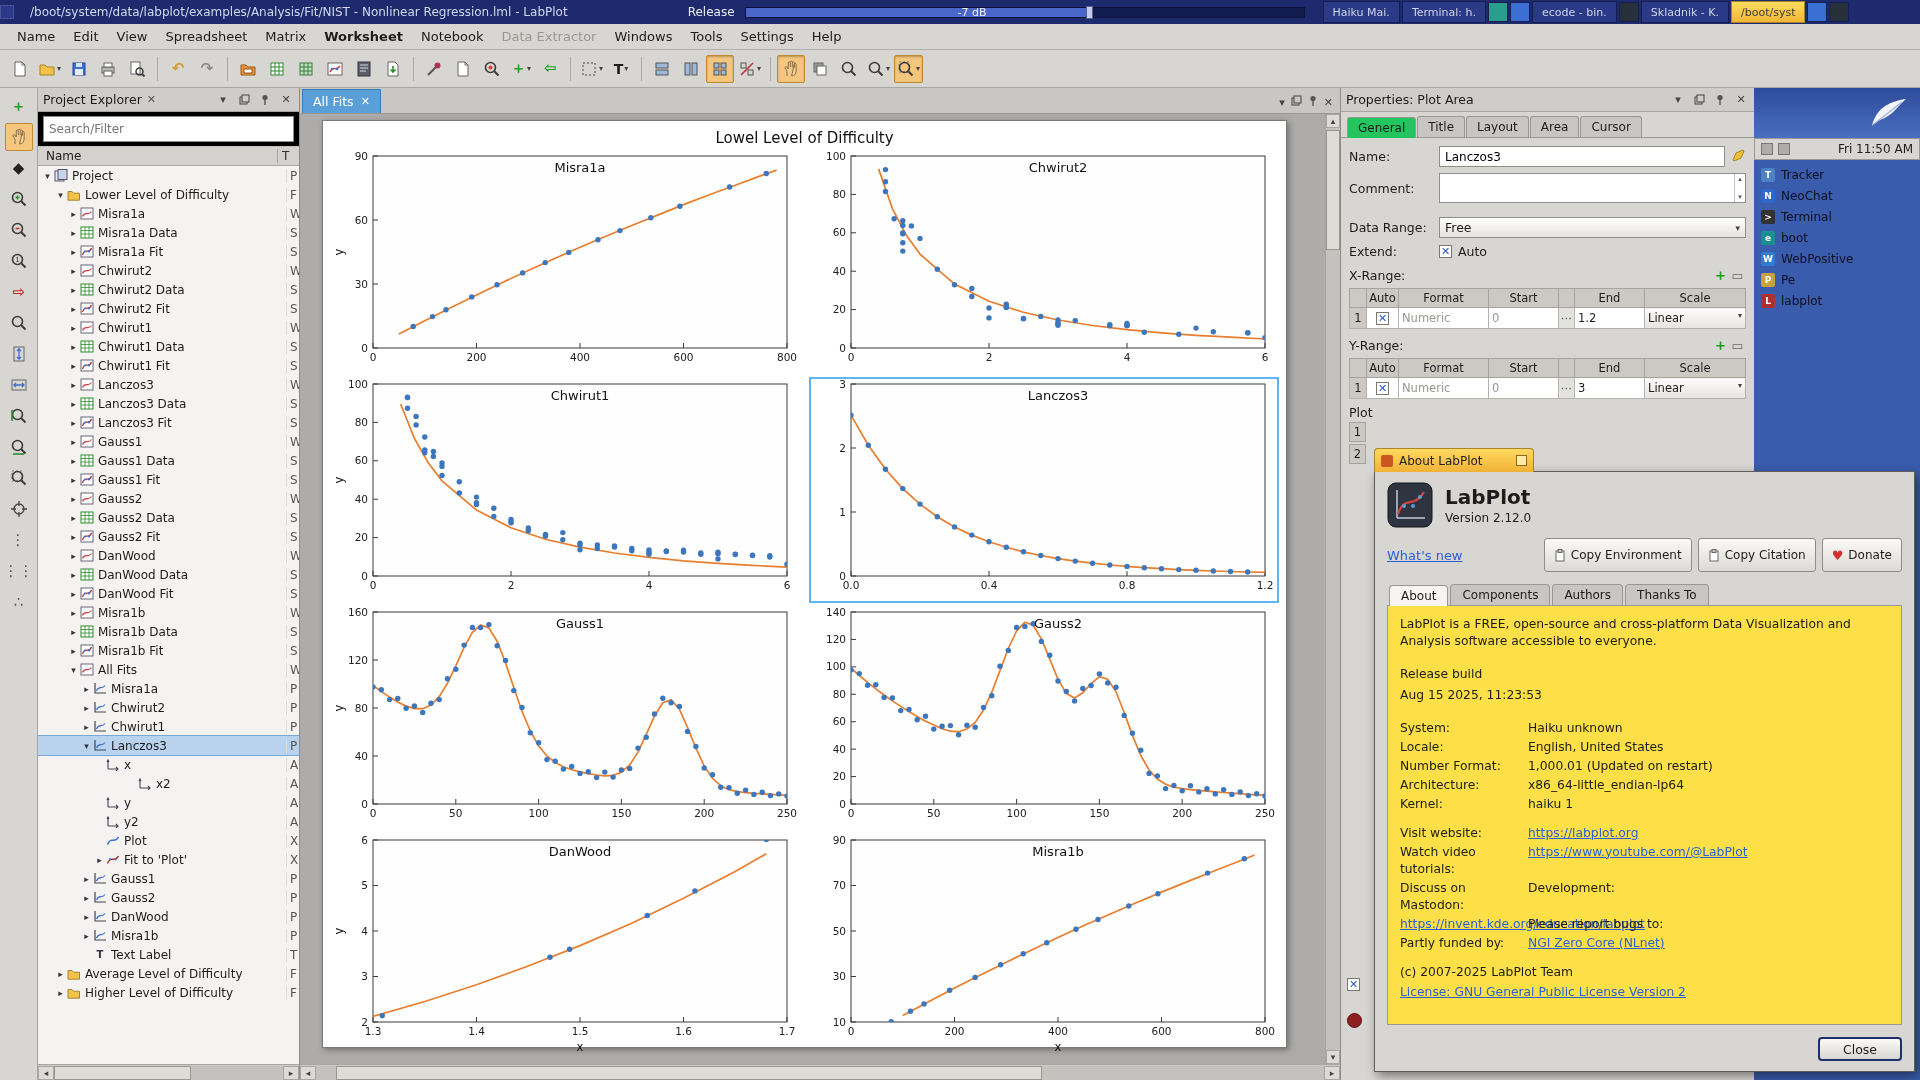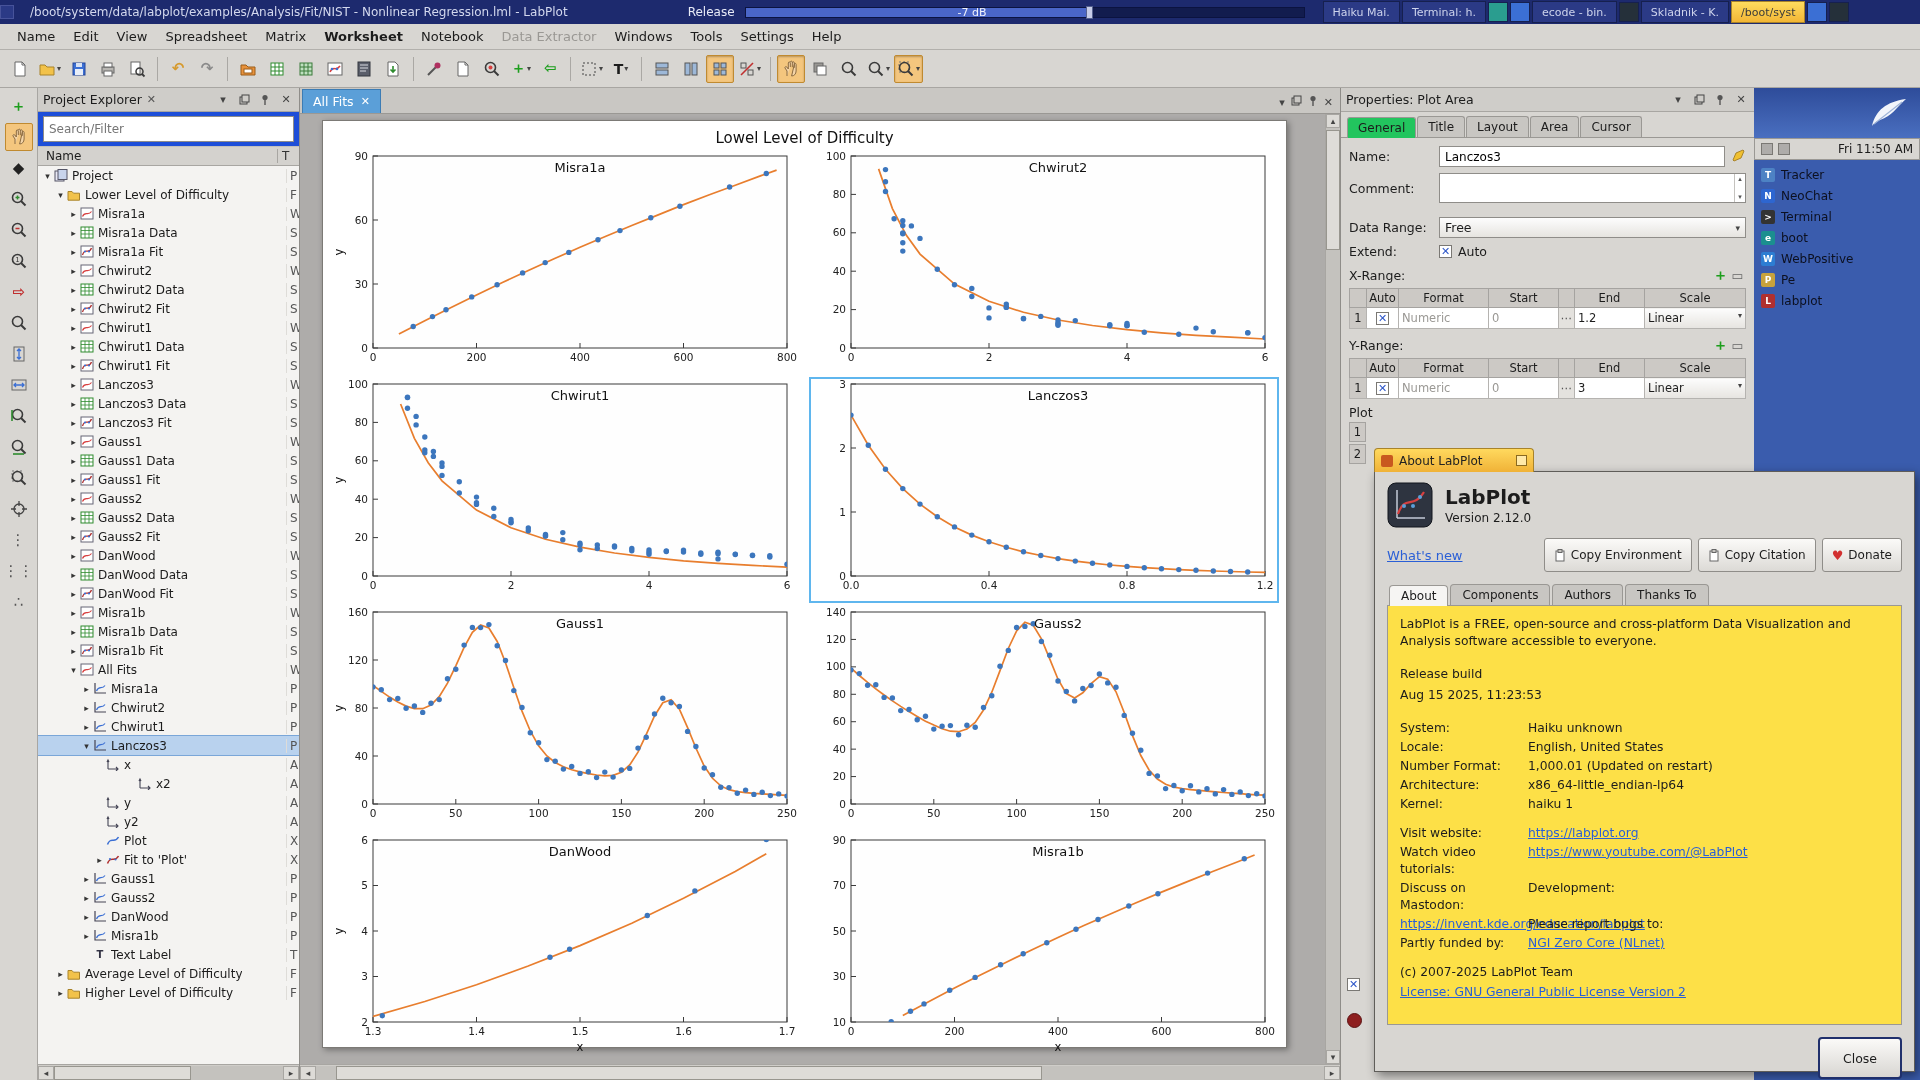--- a/index.html
+++ b/index.html
@@ -44,21 +44,21 @@
   .main{position:absolute;left:0;top:88px;width:1920px;height:992px;display:flex;}
 
   
   .leftstrip{width:38px;background:#d8d6d2;border-right:1px solid #a8a6a2;display:flex;
     flex-direction:column;align-items:center;padding-top:4px;gap:3px;}
   .sbtn{width:28px;height:28px;display:flex;align-items:center;justify-content:center;
     border:1px solid transparent;border-radius:2px;}
   .sbtn.pressed{background:#f4c67e;border-color:#c08a30;}
 
   
-  .explorer{width:262px;background:#1d4ed8;border-right:1px solid #8f8d89;display:flex;flex-direction:column;}
+  .explorer{width:262px;background:#000000;border-right:1px solid #8f8d89;display:flex;flex-direction:column;}
   .pane-header{height:24px;background:#cfcdc9;border-bottom:1px solid #a8a6a2;display:flex;
     align-items:center;padding:0 5px;font-size:12.5px;gap:5px;flex:none;}
   .pane-title{white-space:nowrap;}
   .ph-x{color:#555;font-size:11px;}
   .ph-sp{flex:1;}
   .ph-ico{width:16px;height:16px;display:flex;align-items:center;justify-content:center;color:#444;font-size:11px;}
   .search-row{padding:4px 5px;flex:none;}
   .search-row input{width:100%;height:20px;border:1px solid #8f8d89;background:#fff;padding:12px 5px;
     font-family:inherit;font-size:12px;color:#333;}
   .col-header{height:20px;background:#d4d2ce;border-top:1px solid #c2c0bc;border-bottom:1px solid #a8a6a2;
@@ -170,21 +170,21 @@
   .hbtn .heart{color:#d23030;font-size:13px;}
   .dlg-tabs{display:flex;gap:2px;margin-top:12px;padding-left:2px;}
   .dtab{padding:3px 11px;background:#c8c6c2;border:1px solid #9a9894;border-bottom:none;border-radius:4px 4px 0 0;font-size:12px;}
   .dtab.active{background:#f6f5f3;position:relative;top:1px;}
   .dlg-content{background:#fde047;border:1px solid #9a9894;height:420px;padding:10px 12px;
     font-size:12.3px;line-height:1.38;overflow:hidden;}
   .dlg-content p{margin:0 0 4px 0;}
   .spacer8{height:12px;}
   .kv{display:grid;grid-template-columns:128px 1fr;row-gap:2px;}
   .dlg-footer{display:flex;justify-content:flex-end;margin-top:12px;}
-  .close-btn{width:84px;height:42px;background:linear-gradient(#fbfaf8,#d8d6d2);border:2px solid #20306c;
+  .close-btn{width:84px;height:24px;background:linear-gradient(#fbfaf8,#d8d6d2);border:2px solid #20306c;
     border-radius:4px;display:flex;align-items:center;justify-content:center;font-size:12.5px;}
 </style>
 </head>
 <body>
 
 <div class="screen">
 
   <div class="topbar">
     <span class="title-sep"></span>
     <span class="win-title">/boot/system/data/labplot/examples/Analysis/Fit/NIST - Nonlinear Regression.lml - LabPlot</span>

